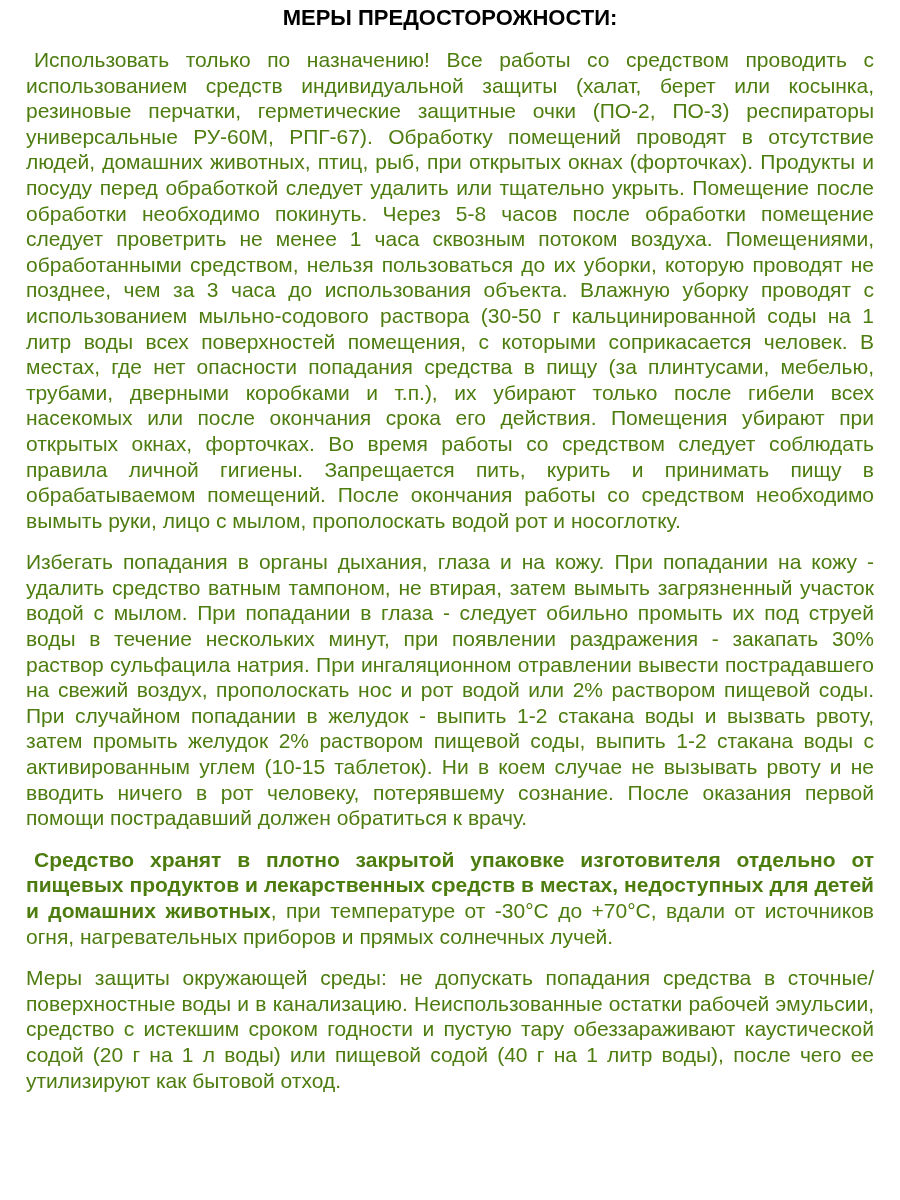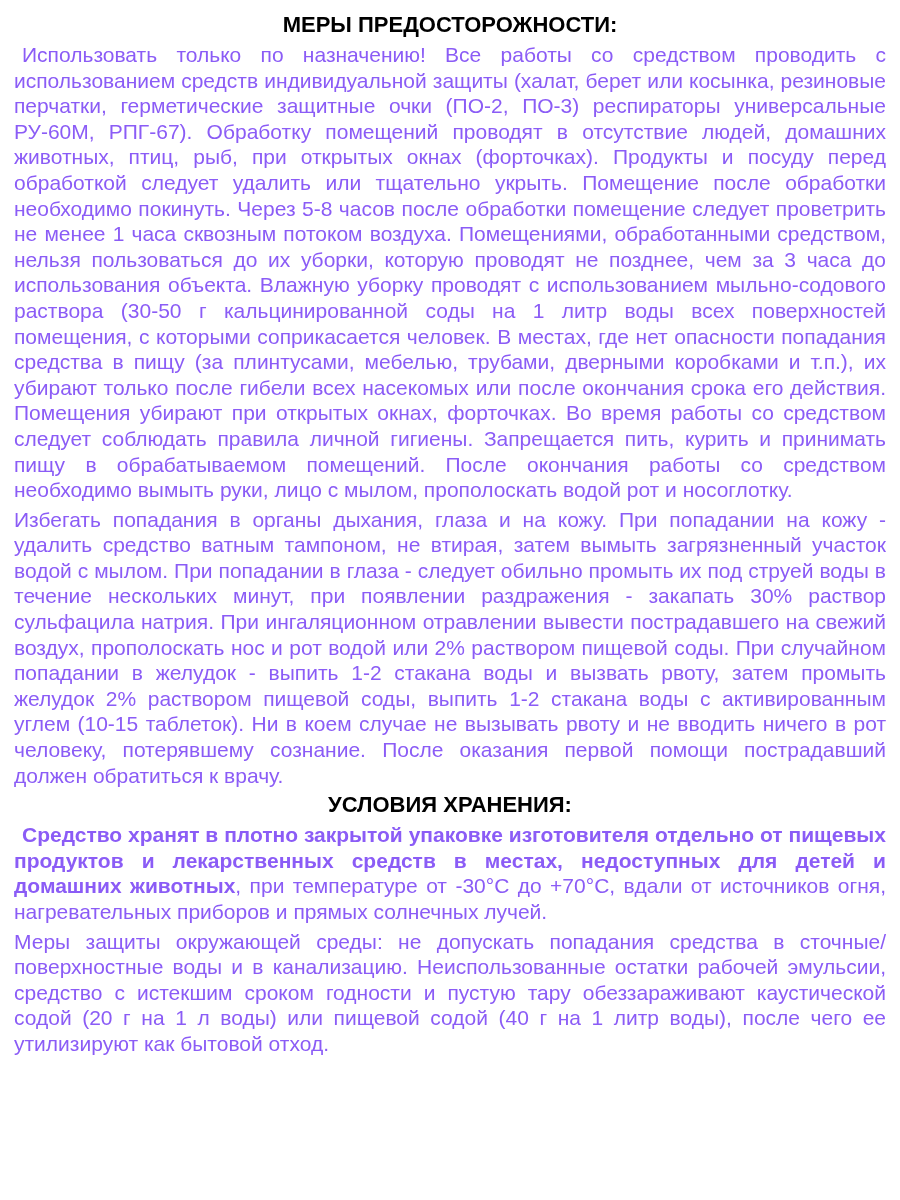--- a/index.html
+++ b/index.html
@@ -4,59 +4,58 @@
 <style>
   html, body {
     margin: 0;
     padding: 0;
     background: #ffffff;
   }
   .page {
     width: 900px;
     height: 1200px;
     box-sizing: border-box;
-    padding: 12px 10px 0 10px;
+    padding: 5px 10px 0 10px;
     background: #ffffff;
     color: #000000;
     font-family: "Liberation Sans", "DejaVu Sans", sans-serif;
     font-size: 21px;
     line-height: 25.6px;
     overflow: hidden;
   }
   .heading {
     margin: 0;
     font-size: 22px;
     font-weight: bold;
     text-align: center;
     line-height: 26px;
     color: #000000;
   }
   .para {
-    margin: 4px;
+    margin: 16px;
     text-align: justify;
     text-justify: inter-word;
-    color: #8b5cf6;
+    color: #4d7c0f;
   }
   .indent {
     text-indent: 8px;
   }
   .bold {
     font-weight: bold;
   }
 </style>
 </head>
 <body>
 
 <div class="page">
 
   <h1 class="heading">МЕРЫ ПРЕДОСТОРОЖНОСТИ:</h1>
 
   <p class="para indent">Использовать только по назначению! Все работы со средством проводить с использованием средств индивидуальной защиты (халат, берет или косынка, резиновые перчатки, герметические защитные очки (ПО-2, ПО-3) респираторы универсальные РУ-60М, РПГ-67). Обработку помещений проводят в отсутствие людей, домашних животных, птиц, рыб, при открытых окнах (форточках). Продукты и посуду перед обработкой следует удалить или тщательно укрыть. Помещение после обработки необходимо покинуть. Через 5-8 часов после обработки помещение следует проветрить не менее 1 часа сквозным потоком воздуха. Помещениями, обработанными средством, нельзя пользоваться до их уборки, которую проводят не позднее, чем за 3 часа до использования объекта. Влажную уборку проводят с использованием мыльно-содового раствора (30-50 г кальцинированной соды на 1 литр воды всех поверхностей помещения, с которыми соприкасается человек. В местах, где нет опасности попадания средства в пищу (за плинтусами, мебелью, трубами, дверными коробками и т.п.), их убирают только после гибели всех насекомых или после окончания срока его действия. Помещения убирают при открытых окнах, форточках. Во время работы со средством следует соблюдать правила личной гигиены. Запрещается пить, курить и принимать пищу в обрабатываемом помещений. После окончания работы со средством необходимо вымыть руки, лицо с мылом, прополоскать водой рот и носоглотку.</p>
 
   <p class="para">Избегать попадания в органы дыхания, глаза и на кожу. При попадании на кожу - удалить средство ватным тампоном, не втирая, затем вымыть загрязненный участок водой с мылом. При попадании в глаза - следует обильно промыть их под струей воды в течение нескольких минут, при появлении раздражения - закапать 30% раствор сульфацила натрия. При ингаляционном отравлении вывести пострадавшего на свежий воздух, прополоскать нос и рот водой или 2% раствором пищевой соды. При случайном попадании в желудок - выпить 1-2 стакана воды и вызвать рвоту, затем промыть желудок 2% раствором пищевой соды, выпить 1-2 стакана воды с активированным углем (10-15 таблеток). Ни в коем случае не вызывать рвоту и не вводить ничего в рот человеку, потерявшему сознание. После оказания первой помощи пострадавший должен обратиться к врачу.</p>
 
-  <h1 class="heading">УСЛОВИЯ ХРАНЕНИЯ:</h1>
 
   <p class="para indent"><span class="bold">Средство хранят в плотно закрытой упаковке изготовителя отдельно от пищевых продуктов и лекарственных средств в местах, недоступных для детей и домашних животных</span><span>, при температуре от -30°С до +70°С, вдали от источников огня, нагревательных приборов и прямых солнечных лучей.</span></p>
 
   <p class="para">Меры защиты окружающей среды: не допускать попадания средства в сточные/поверхностные воды и в канализацию. Неиспользованные остатки рабочей эмульсии, средство с истекшим сроком годности и пустую тару обеззараживают каустической содой (20 г на 1 л воды) или пищевой содой (40 г на 1 литр воды), после чего ее утилизируют как бытовой отход.</p>
 
 </div>
 
 </body></html>

